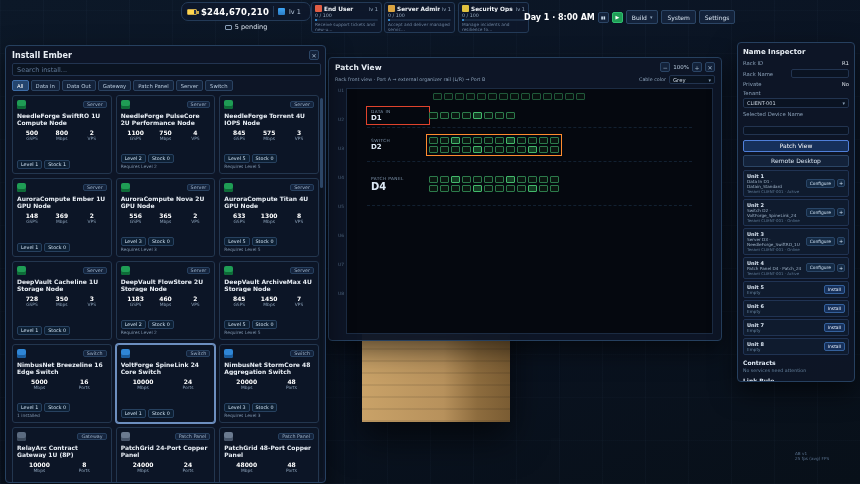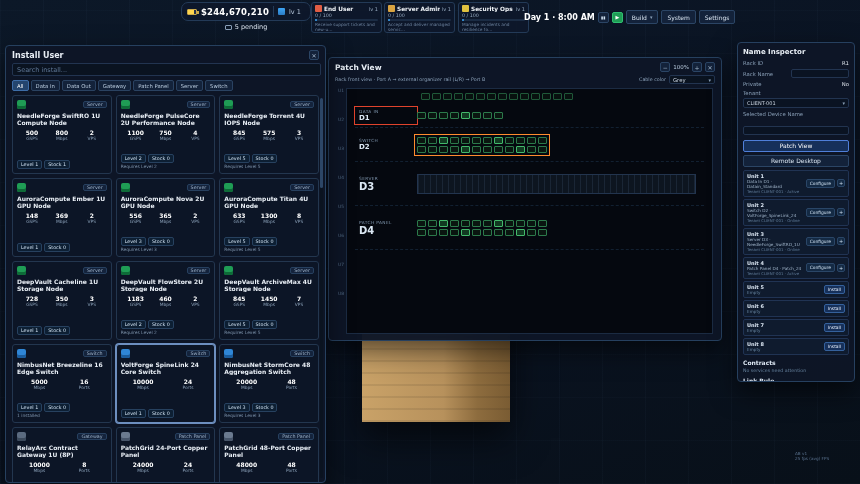--- a/index.html
+++ b/index.html
@@ -104,21 +104,21 @@
   .zoom{font-size:5.5px;color:#b7c9dc}
   .pv-sub{display:flex;justify-content:space-between;align-items:center;padding:1px 6px 2px 6px}
   .pv-hint{font-size:4.8px;color:#8aa0b8;white-space:nowrap;overflow:hidden}
   .cable{display:flex;align-items:center;gap:3px}
   .cable-label{font-size:4.8px;color:#8aa0b8;white-space:nowrap}
   .select{width:46px;height:9px;display:flex;justify-content:space-between;align-items:center;
     padding:0 3px;font-size:5.3px;color:#cbd5e1;background:#0a1320;border:1px solid #223450;border-radius:2px}
   .pv-body{display:flex;margin:2px 8px 8px 4px;height:246px}
   #ruler{width:13px;display:flex;flex-direction:column}
   .ru{height:29px;font-size:4.4px;color:#4f6782;text-align:right;padding-right:2px}
-  #patch-canvas{flex:1;position:relative;background:#05080f;border:1px solid #1b2b42;padding:3px 8px}
+  #patch-canvas{flex:1;position:relative;background:#05080f;border:1px solid #1b2b42;padding:3px 20px}
   .rail{display:flex;gap:2px;padding:1px 0 4px 66px}
   .rail .port{opacity:.7}
   .slot{display:flex;align-items:center;border-bottom:1px dashed #122031}
   .slot-d1{height:24px}.slot-d2{height:34px}.slot-d3{height:44px}.slot-d4{height:44px}
   .slab-label{width:62px;padding:2px 4px}
   .kind{font-size:4.3px;letter-spacing:.4px;color:#7d93ab}
   .did{font-size:7px;font-weight:bold;color:#dce8f4}
   .did.big{font-size:10px}
   .ports{display:grid;grid-auto-flow:column;gap:2px}
   .port{width:9px;height:7px;border:1px solid #2c7a4b;background:#0a1510;border-radius:1px}
@@ -222,21 +222,21 @@
     <button class="tbtn">
       <span>Build</span>
       <span class="caret">▾</span>
     </button>
     <button class="tbtn">System</button>
     <button class="tbtn">Settings</button>
   </div>
 
   <div id="install-menu" class="panel">
     <div class="im-head">
-      <span class="im-title">Install User</span>
+      <span class="im-title">Install Ember</span>
       <button class="sq">✕</button>
     </div>
     <input id="search" type="text" placeholder="Search install..." style="">
     <div id="filter-row">
         <button class="chip on">All</button>
         <button class="chip">Data In</button>
         <button class="chip">Data Out</button>
         <button class="chip">Gateway</button>
         <button class="chip">Patch Panel</button>
         <button class="chip">Server</button>
@@ -685,27 +685,20 @@
               <span class="port"></span>
               <span class="port"></span>
               <span class="port"></span>
               <span class="port"></span>
               <span class="port"></span>
               <span class="port"></span>
               <span class="port"></span>
               <span class="port"></span>
             </div>
           </div>
-          <div class="slot slot-d3">
-            <div class="slab-label">
-              <div class="kind">SERVER</div>
-              <div class="did big">D3</div>
-            </div>
-            <div class="face"></div>
-          </div>
           <div class="slot slot-d4">
             <div class="slab-label">
               <div class="kind">PATCH PANEL</div>
               <div class="did big">D4</div>
             </div>
             <div class="ports" style="grid-template-rows: repeat(2, auto);">
               <span class="port"></span>
               <span class="port"></span>
               <span class="port"></span>
               <span class="port"></span>

